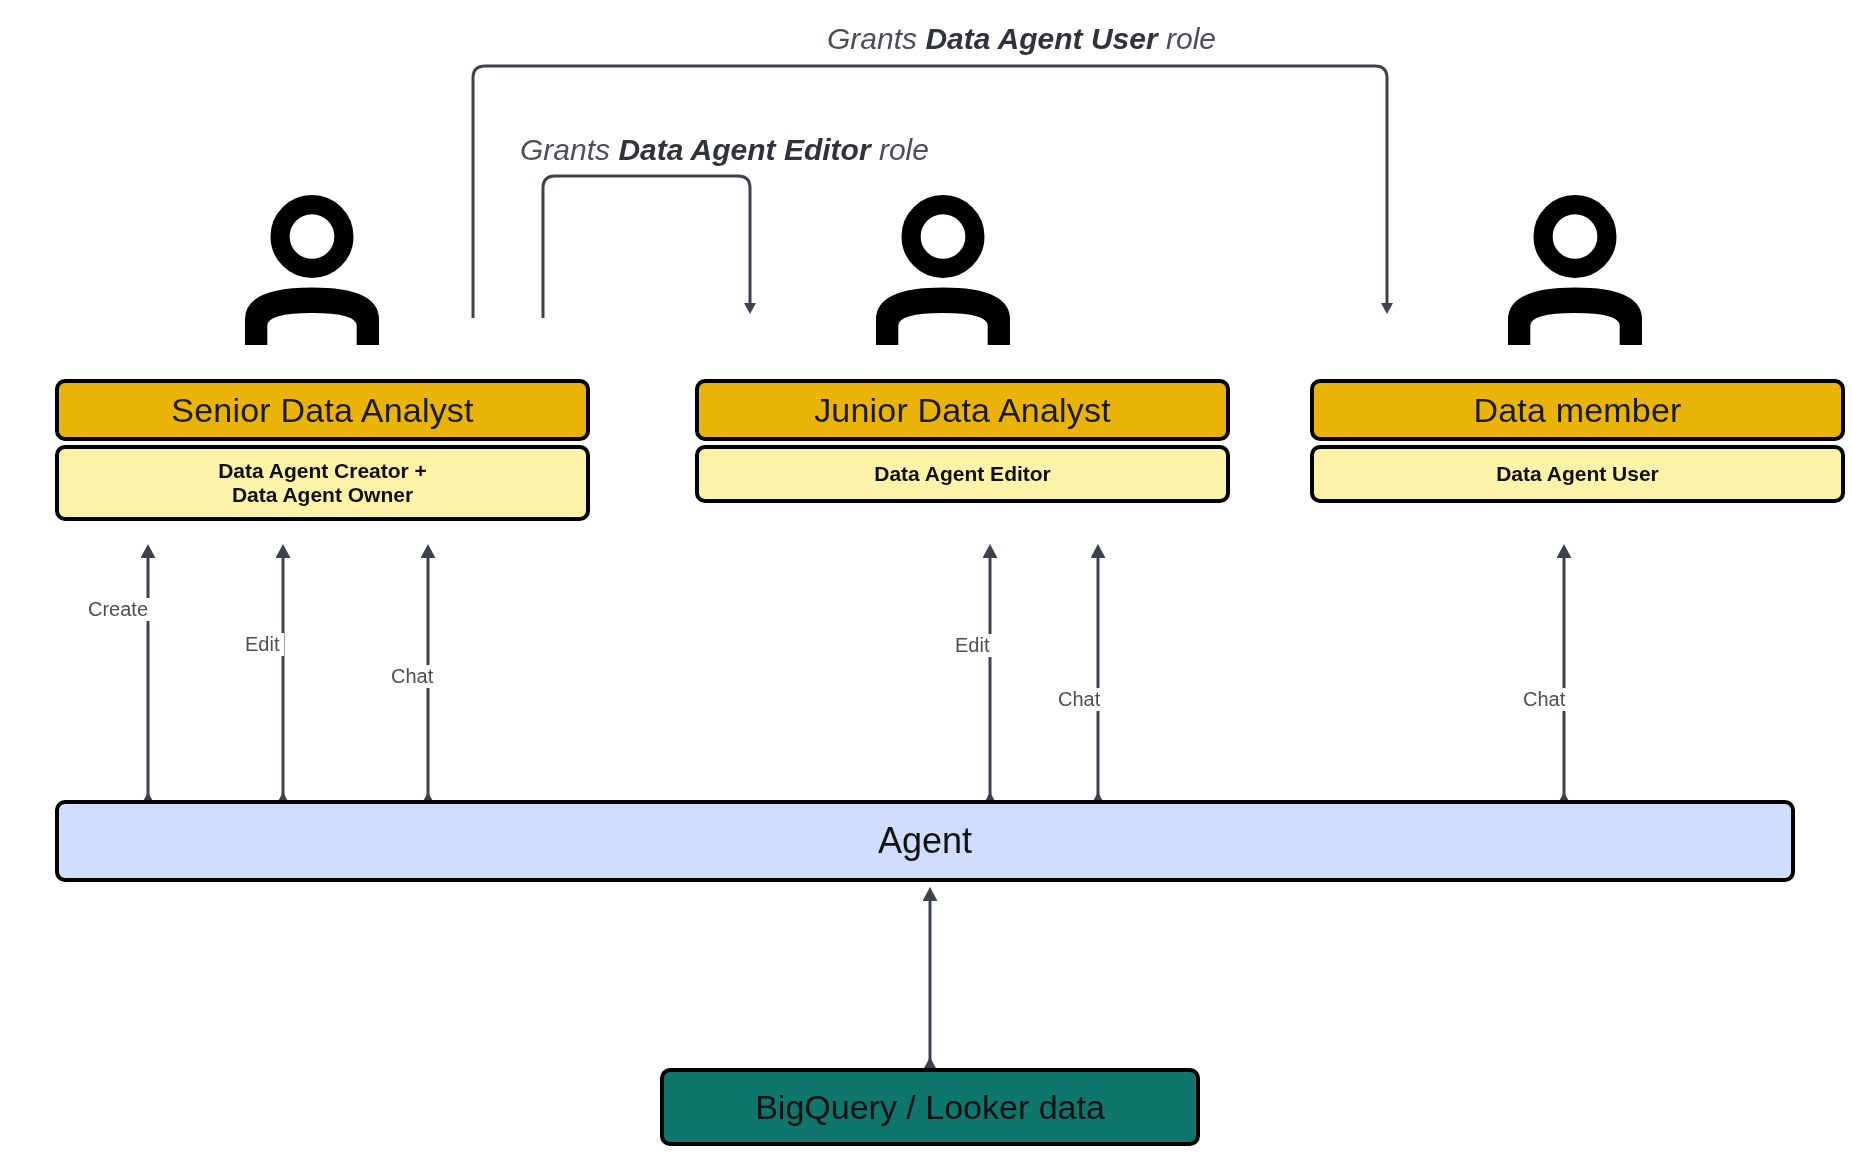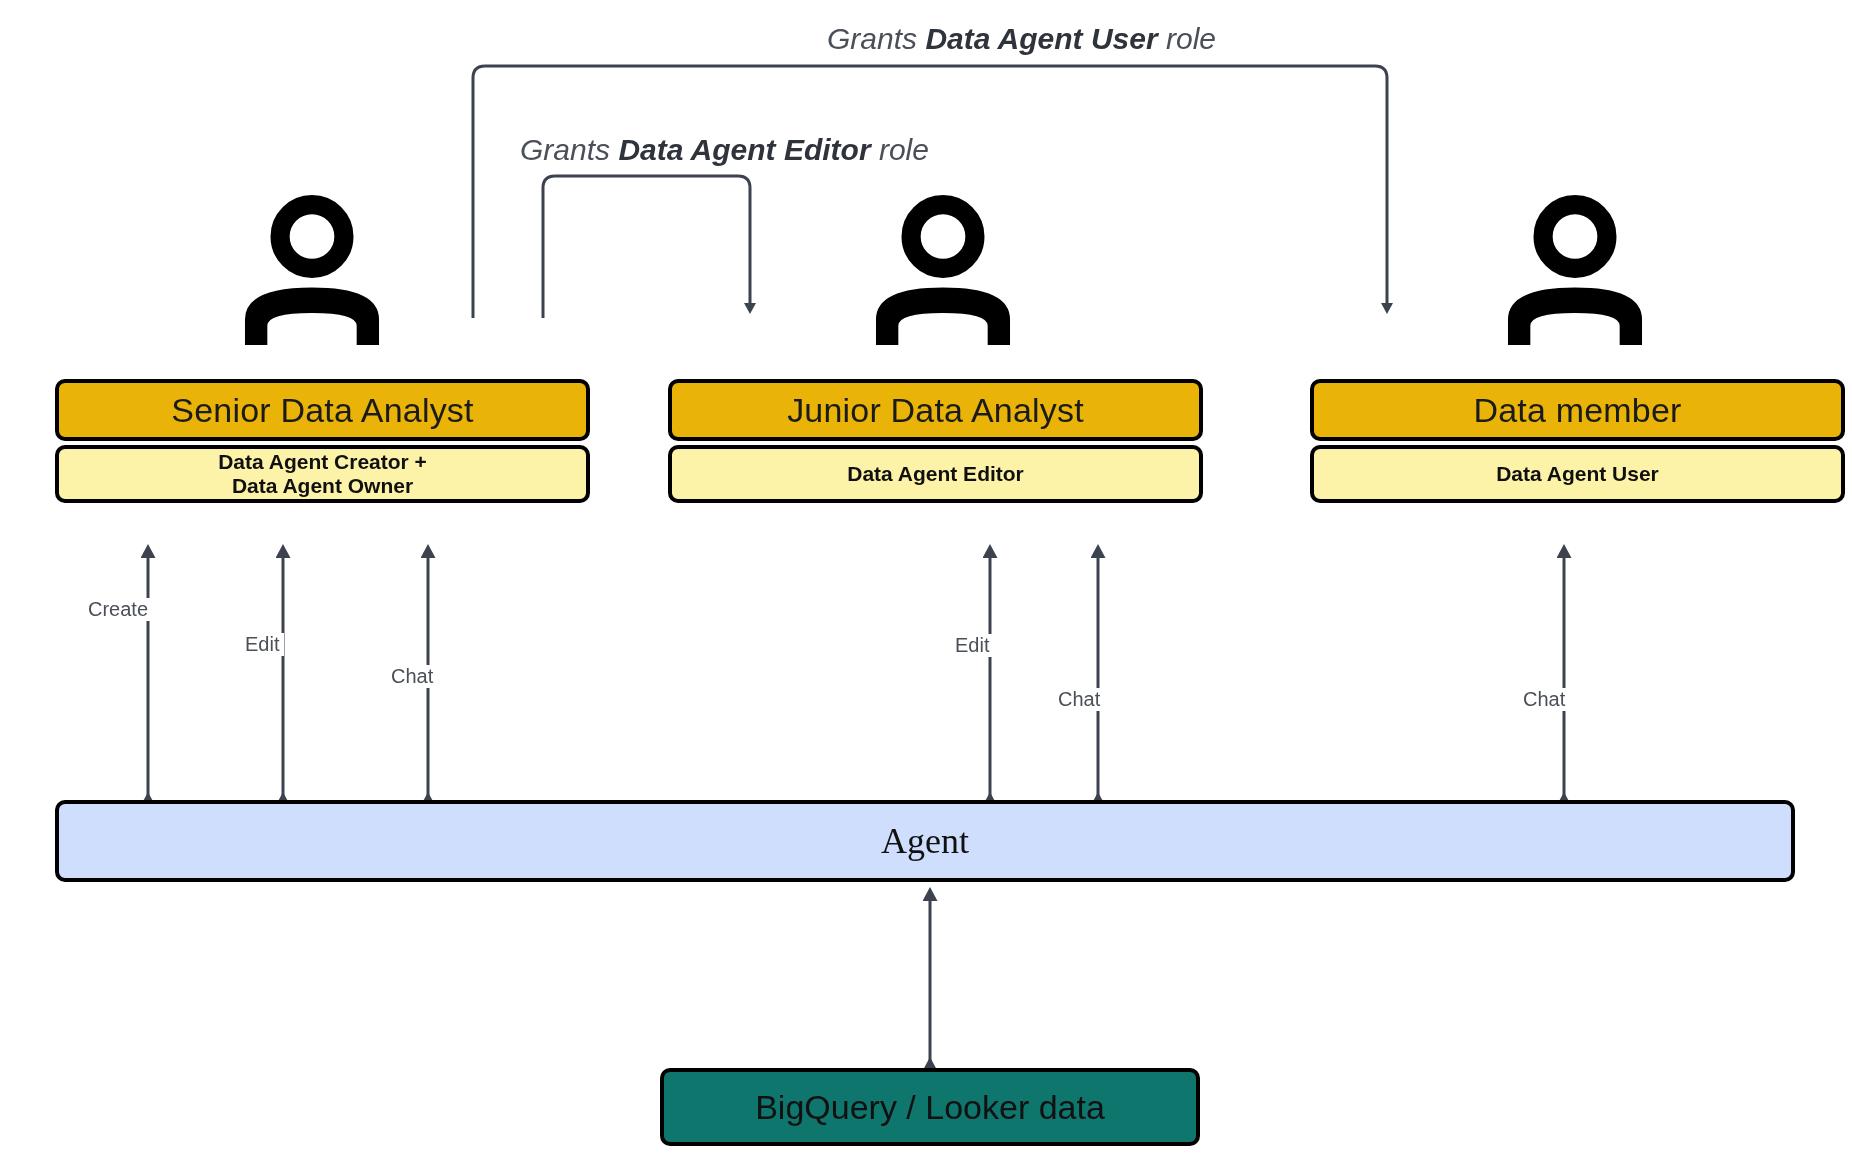--- a/index.html
+++ b/index.html
@@ -29,30 +29,30 @@
     border:4px solid #000;
     border-radius:10px;
     background:#fdf3a8;
     height:58px;
     margin-top:4px;
     display:flex;align-items:center;justify-content:center;
     text-align:center;
     font-size:21px;font-weight:bold;color:#101010;
     line-height:1.16;
   }
-  .perm-box.two-line{height:58px;}
+  .perm-box.two-line{height:76px;}
 
   .agent-bar{
     position:absolute;
     box-sizing:border-box;
     border:4px solid #000;
     border-radius:10px;
     background:#cfdefc;
     display:flex;align-items:center;justify-content:center;
-    font-size:36px;color:#111;font-family:Liberation Serif, serif;
+    font-size:36px;color:#111;
   }
   .data-box{
     position:absolute;
     box-sizing:border-box;
     border:4px solid #000;
     border-radius:10px;
     background:#0f766e;
     display:flex;align-items:center;justify-content:center;
     font-size:34px;color:#111;
   }
@@ -133,21 +133,21 @@
   <div class="node" style="left:55px;top:379px;width:535px;">
     <div class="role-box">Senior Data Analyst</div>
     <div class="perm-box two-line">
       <div>
         <div>Data Agent Creator +</div>
         <div>Data Agent Owner</div>
       </div>
     </div>
   </div>
 
-  <div class="node" style="left:668px;top:379px;width:535px;">
+  <div class="node" style="left:695px;top:379px;width:535px;">
     <div class="role-box">Junior Data Analyst</div>
     <div class="perm-box">
       <div>Data Agent Editor</div>
     </div>
   </div>
 
   <div class="node" style="left:1310px;top:379px;width:535px;">
     <div class="role-box">Data member</div>
     <div class="perm-box">
       <div>Data Agent User</div>

